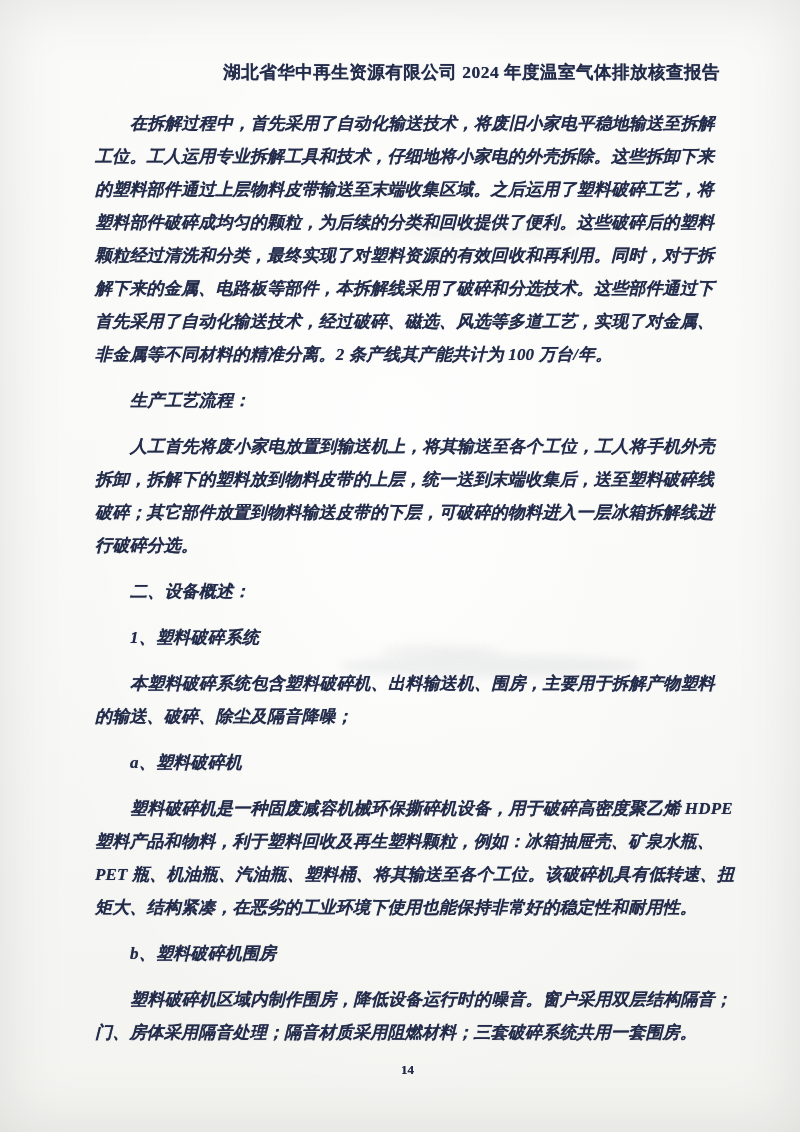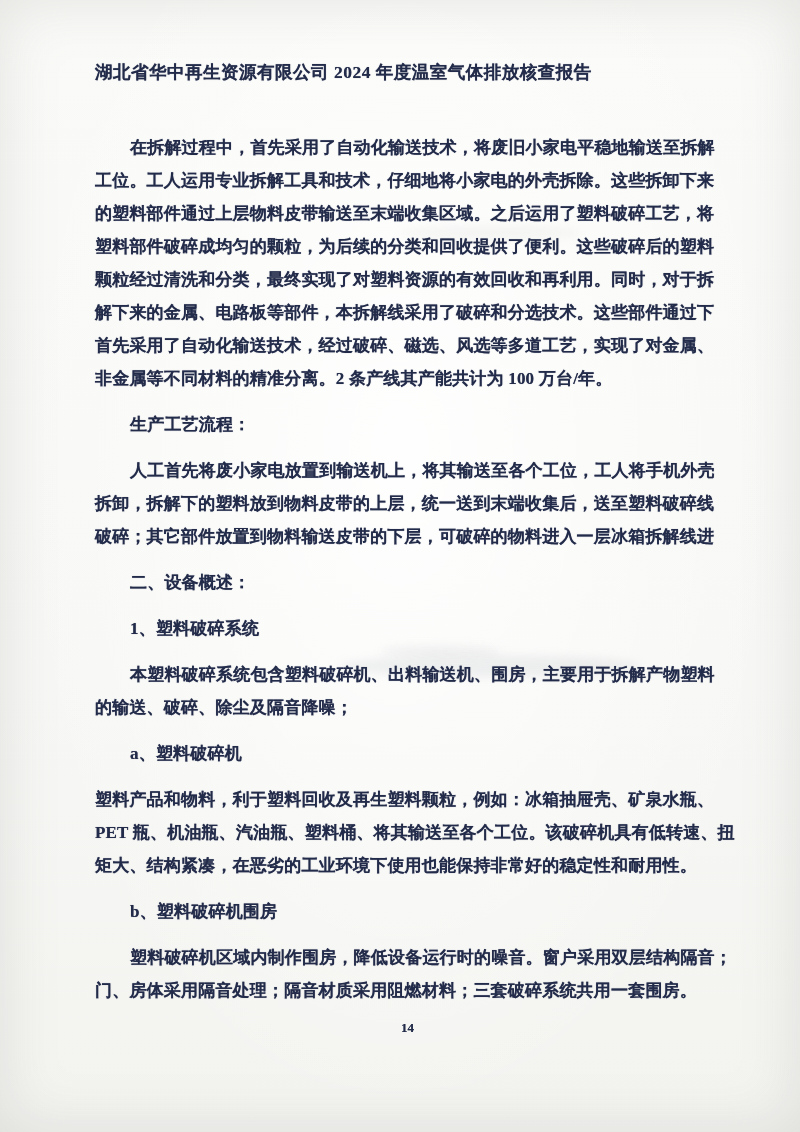--- a/index.html
+++ b/index.html
@@ -23,31 +23,32 @@
     box-shadow: inset 0 0 60px rgba(120,120,115,0.18);
     color: #222b49;
   }
   .content {
     position: absolute;
     left: 95px;
     top: 56px;
     width: 625px;
   }
   .title {
-    text-align: left;
+    text-align: right;
     font-size: 17.5px;
     font-weight: 700;
     line-height: 33px;
     letter-spacing: 0.5px;
-    margin-bottom: 42px;
+    margin-bottom: 18px;
     white-space: nowrap;
     text-shadow: 0 0 0.7px rgba(31,40,73,0.75);
   }
   .block {
     margin-bottom: 13px;
+    font-style: italic;
   }
   .line {
     font-size: 17px;
     font-weight: 600;
     line-height: 33px;
     white-space: nowrap;
     letter-spacing: 0.2px;
     text-shadow: 0 0 0.7px rgba(31,40,73,0.7);
   }
   .indent {
@@ -109,40 +110,42 @@
     </div>
 
     <div class="block">
       <div class="line indent heading">生产工艺流程：</div>
     </div>
 
     <div class="block">
       <div class="line indent">人工首先将废小家电放置到输送机上，将其输送至各个工位，工人将手机外壳</div>
       <div class="line">拆卸，拆解下的塑料放到物料皮带的上层，统一送到末端收集后，送至塑料破碎线</div>
       <div class="line">破碎；其它部件放置到物料输送皮带的下层，可破碎的物料进入一层冰箱拆解线进</div>
+      <div class="line">行破碎分选。</div>
     </div>
 
     <div class="block">
       <div class="line indent heading">二、设备概述：</div>
     </div>
 
     <div class="block">
       <div class="line indent heading">1、塑料破碎系统</div>
     </div>
 
     <div class="block">
       <div class="line indent">本塑料破碎系统包含塑料破碎机、出料输送机、围房，主要用于拆解产物塑料</div>
       <div class="line">的输送、破碎、除尘及隔音降噪；</div>
     </div>
 
     <div class="block">
       <div class="line indent heading">a、塑料破碎机</div>
     </div>
 
     <div class="block">
+      <div class="line indent">塑料破碎机是一种固废减容机械环保撕碎机设备，用于破碎高密度聚乙烯 HDPE</div>
       <div class="line">塑料产品和物料，利于塑料回收及再生塑料颗粒，例如：冰箱抽屉壳、矿泉水瓶、</div>
       <div class="line">PET 瓶、机油瓶、汽油瓶、塑料桶、将其输送至各个工位。该破碎机具有低转速、扭</div>
       <div class="line">矩大、结构紧凑，在恶劣的工业环境下使用也能保持非常好的稳定性和耐用性。</div>
     </div>
 
     <div class="block">
       <div class="line indent heading">b、塑料破碎机围房</div>
     </div>
 
     <div class="block">

